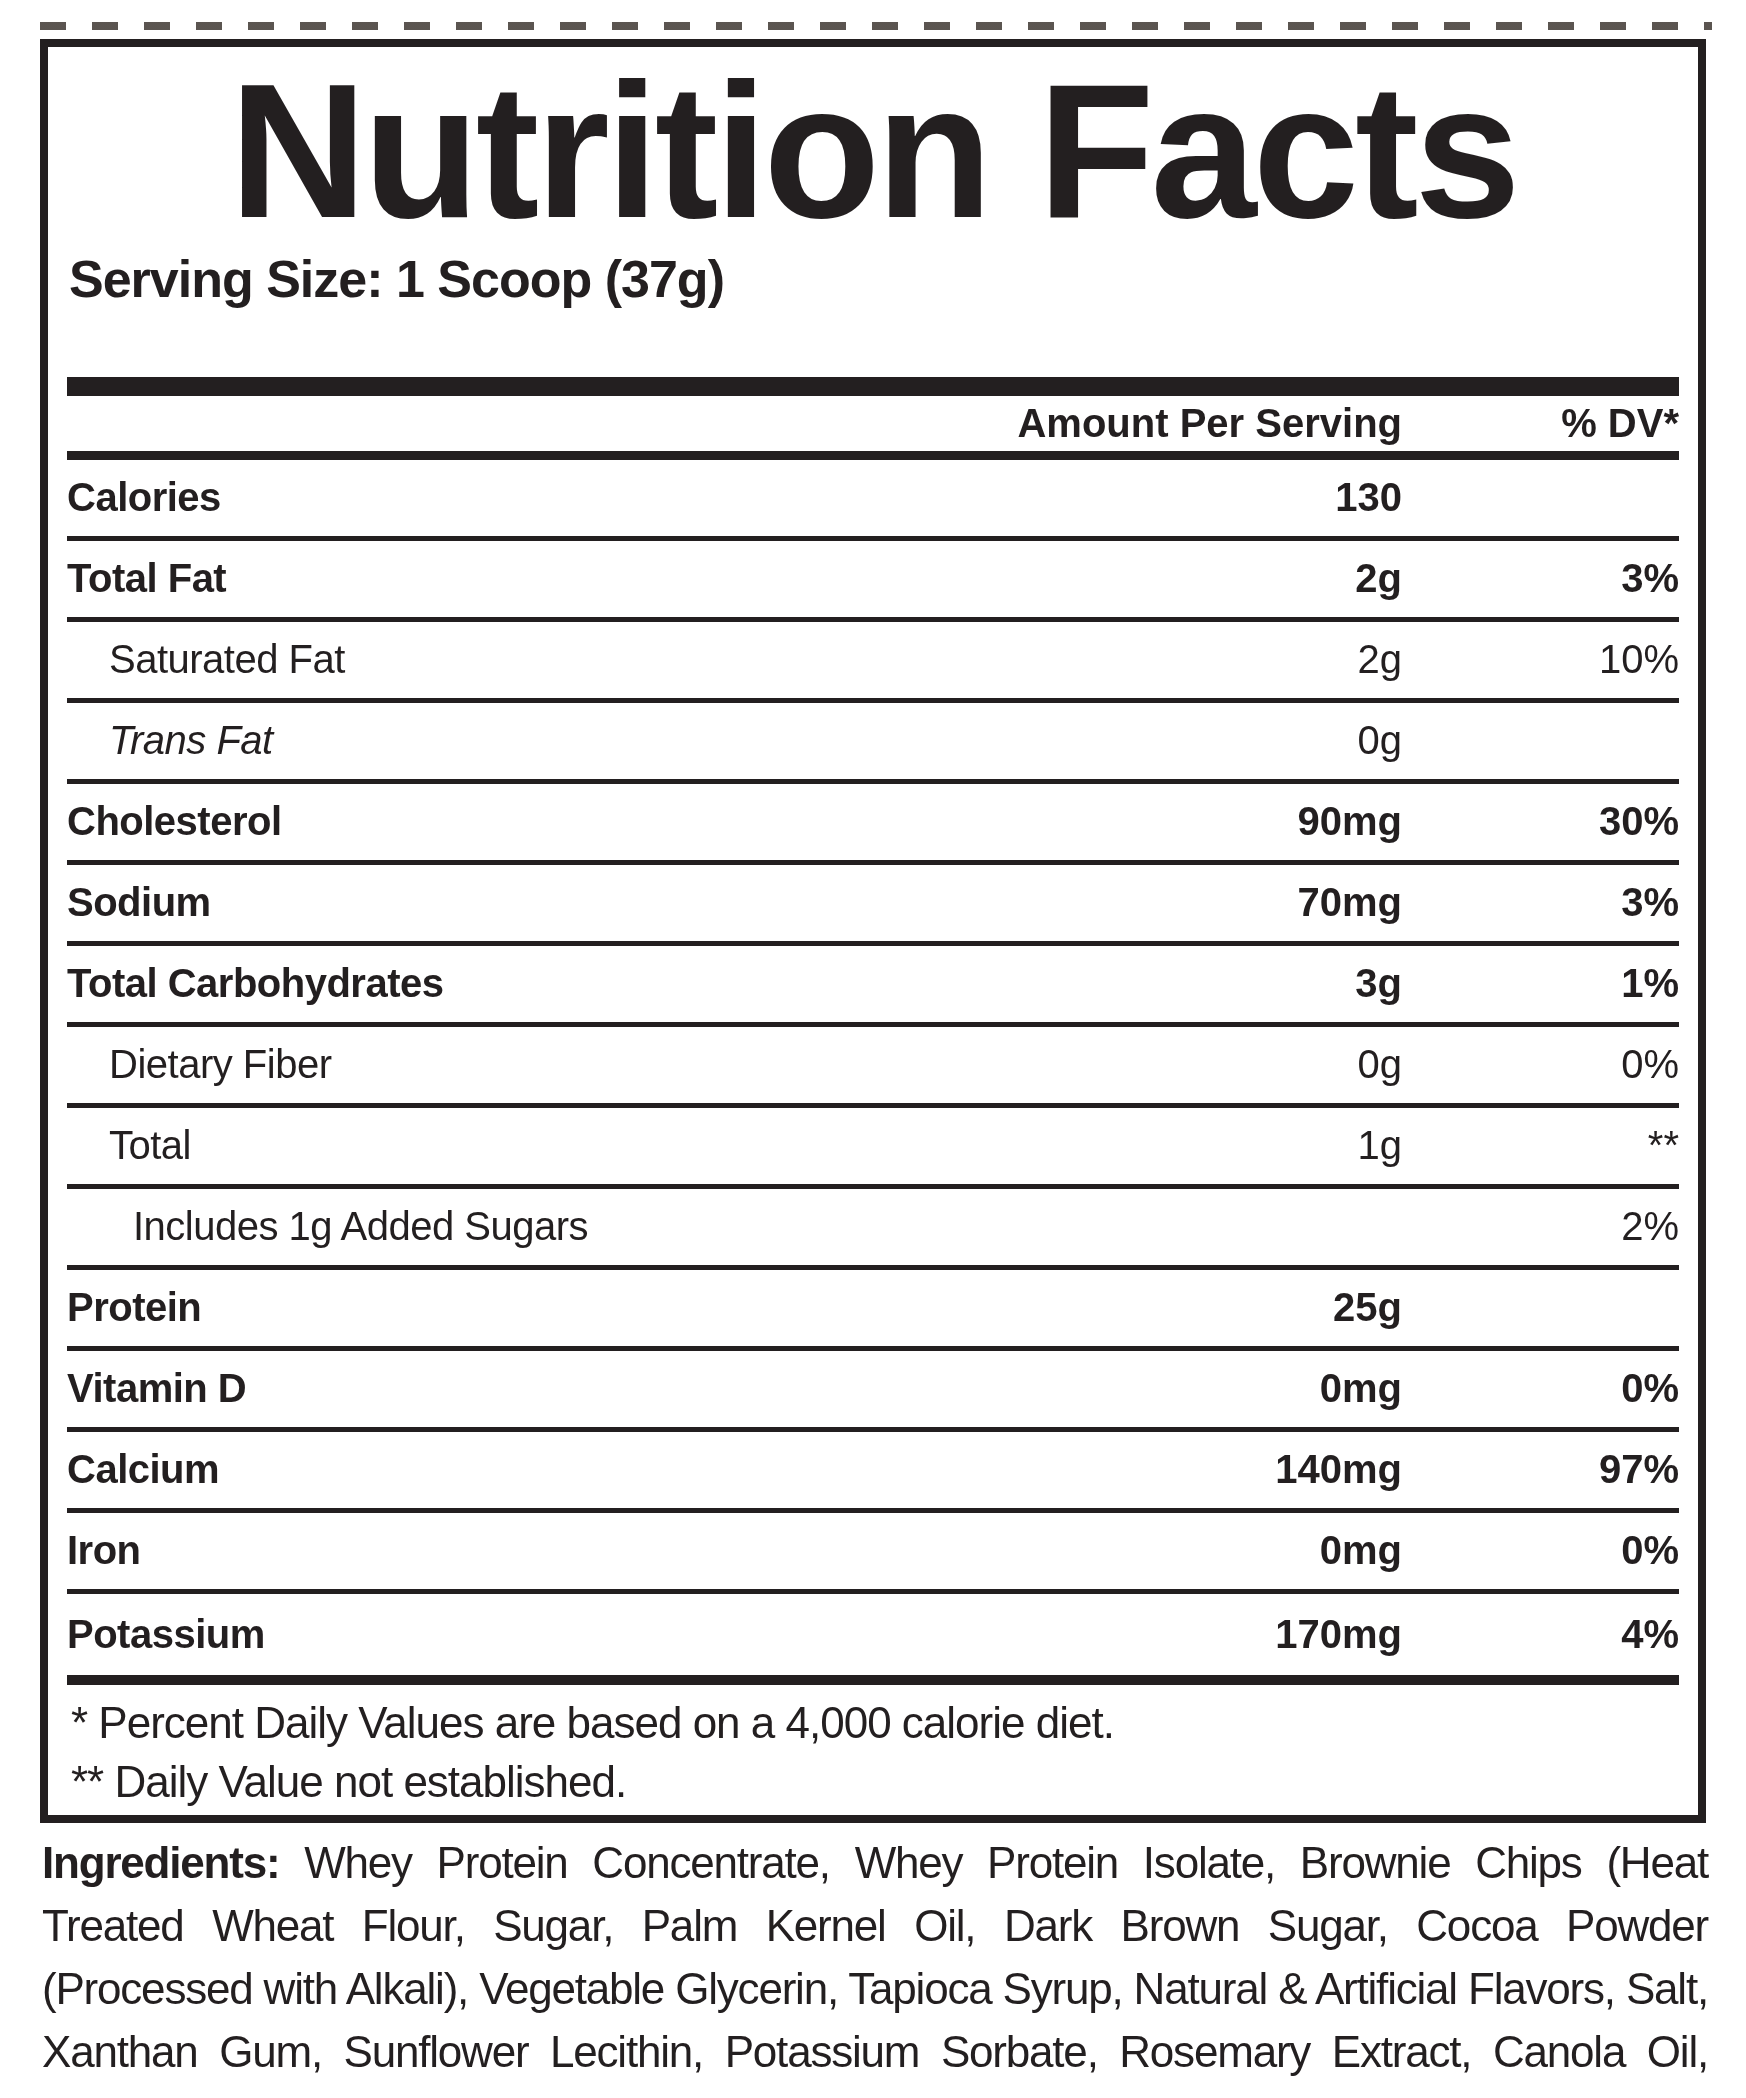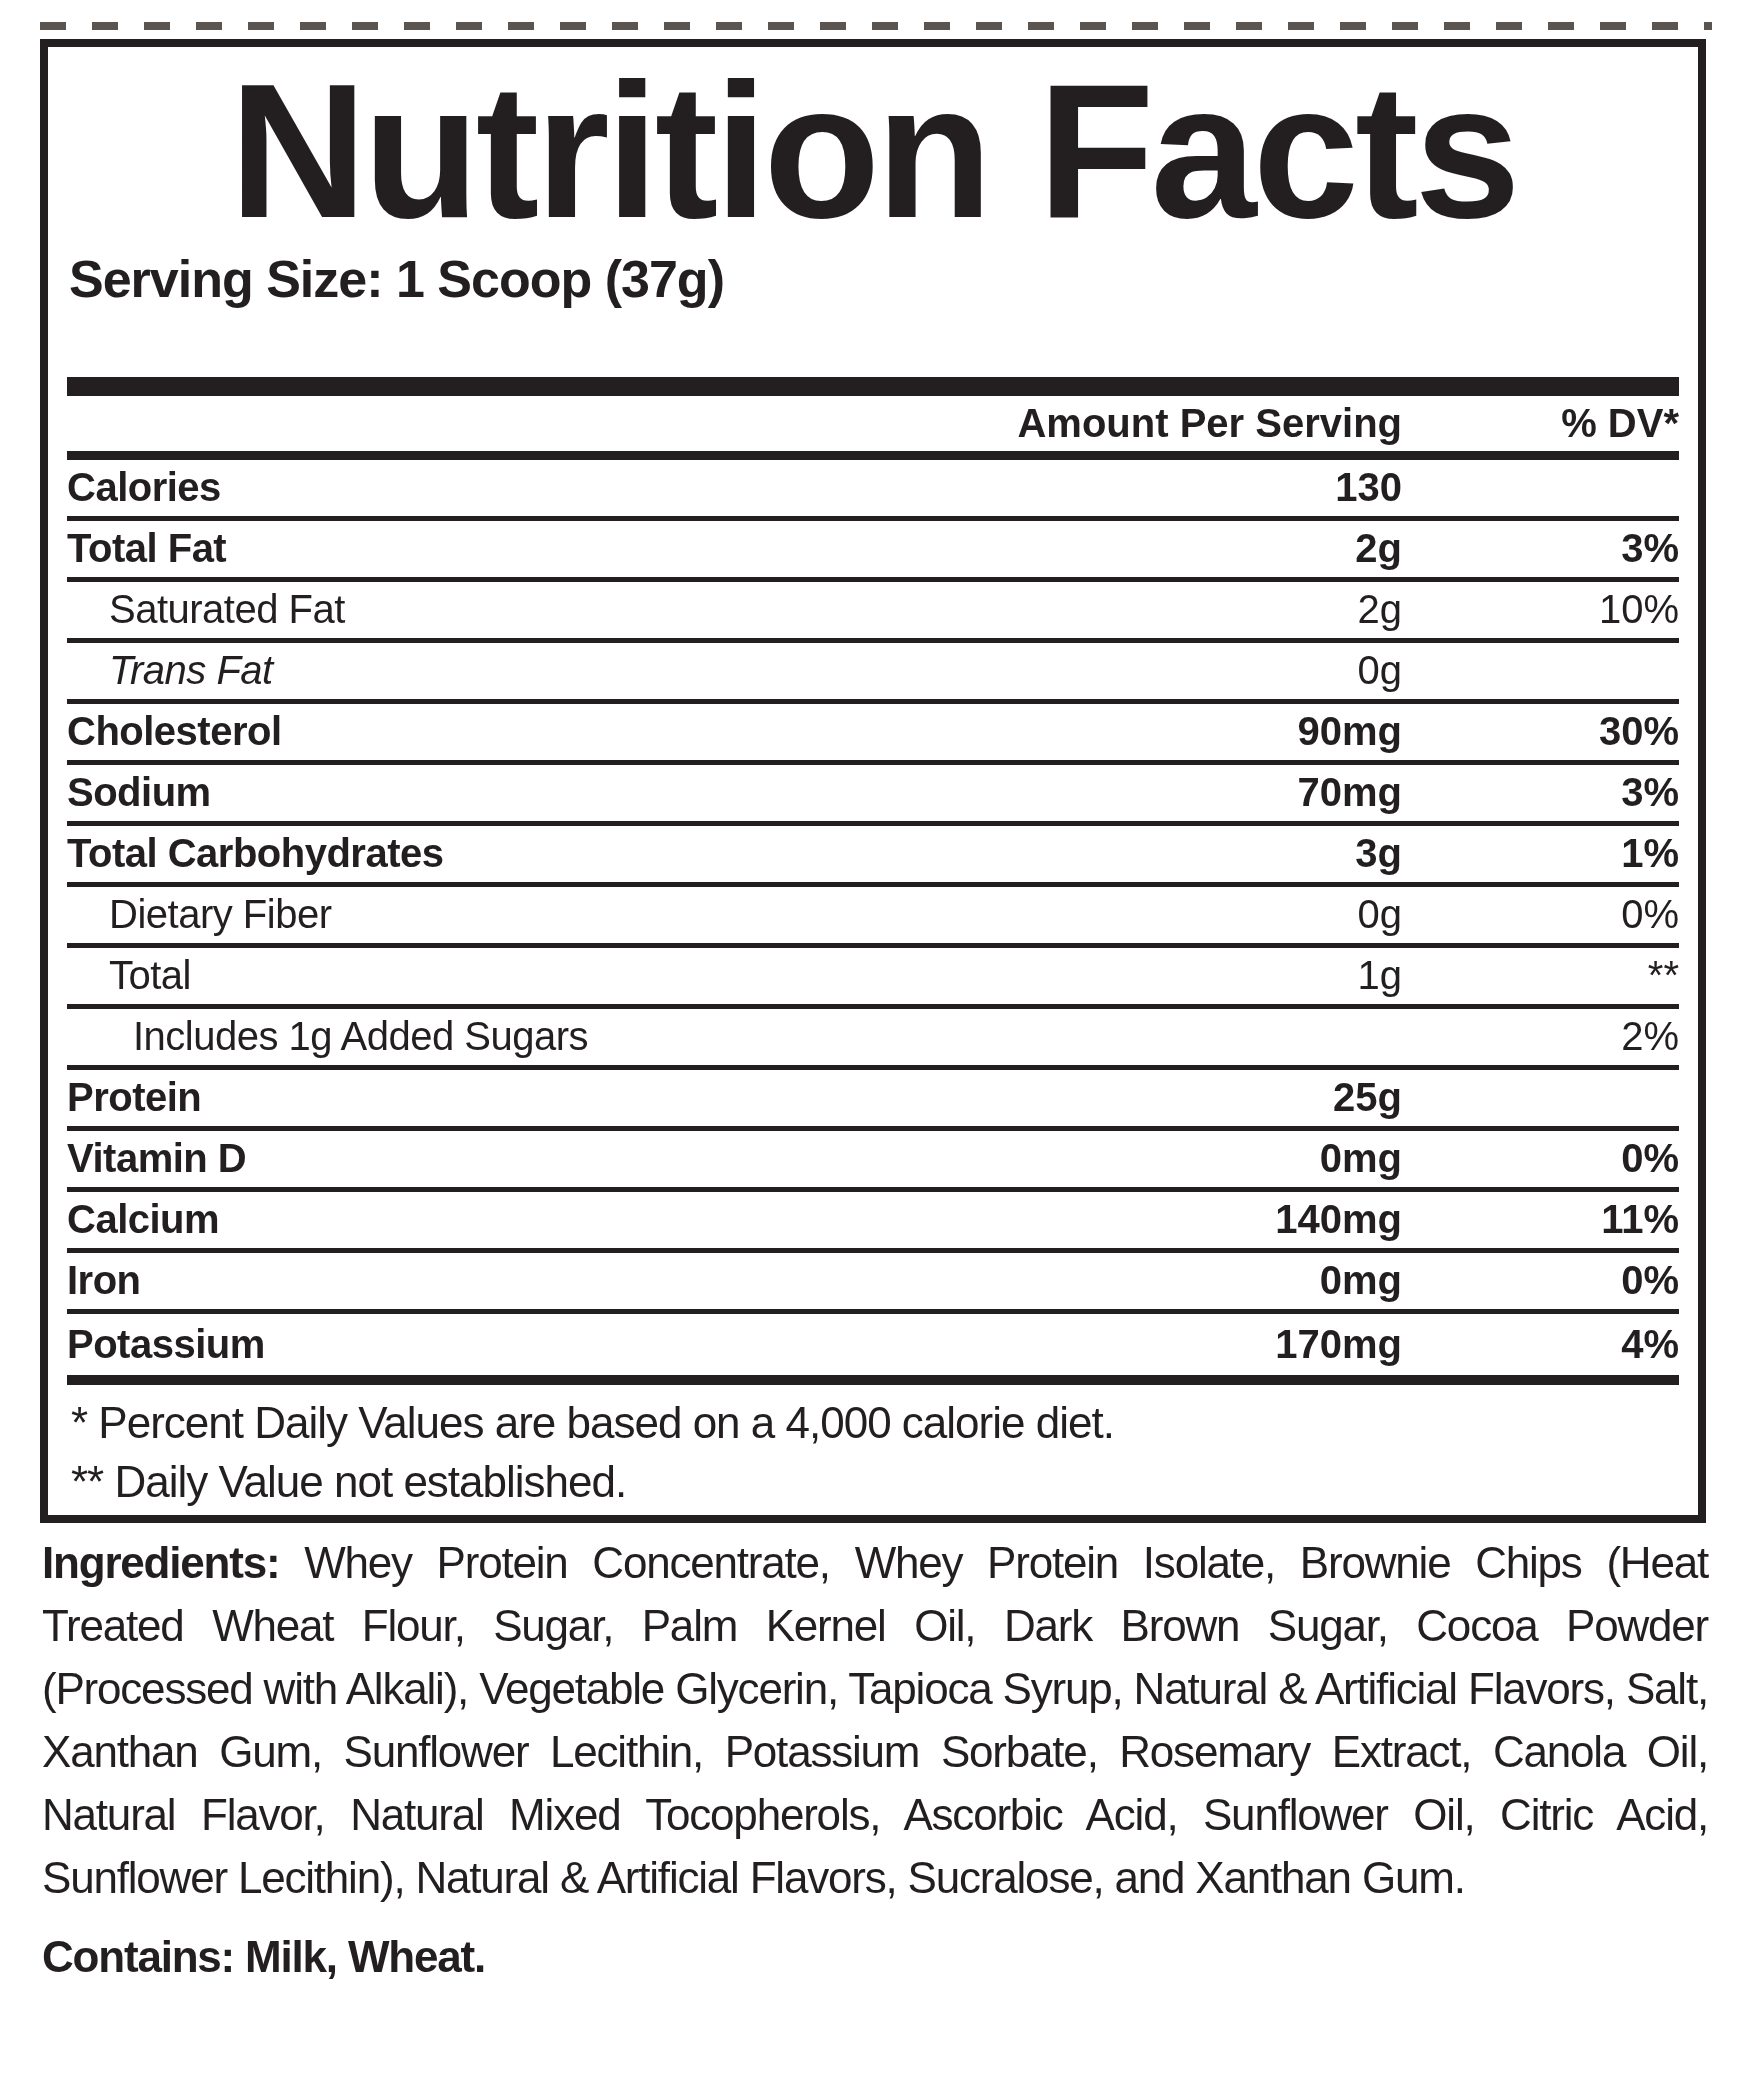--- a/index.html
+++ b/index.html
@@ -32,21 +32,21 @@
   .thead{
     display:grid; grid-template-columns:1fr 277px; align-items:end;
     height:64px; padding-bottom:5px; border-bottom:9px solid var(--ink);
     font-size:40px; font-weight:bold;
   }
   .thead .h-amount{ text-align:right; }
   .thead .h-dv{ text-align:right; }
 
   .n-row{
     display:grid; grid-template-columns:1fr 277px; align-items:center;
-    height:61px; border-bottom:5px solid var(--ink);
+    height:81px; border-bottom:5px solid var(--ink);
     font-size:40px; font-weight:normal;
   }
   .n-row:last-child{ border-bottom:none; }
   .n-row.bold{ font-weight:bold; }
   .n-left{ display:flex; justify-content:space-between; align-items:center; }
   .n-label{ letter-spacing:-0.5px; }
   .ind1 .n-label{ padding-left:42px; }
   .ind2 .n-label{ padding-left:66px; }
   .italic .n-label{ font-style:italic; }
   .n-amount{ text-align:right; }
@@ -171,21 +171,21 @@
       <span class="n-label">Vitamin D</span>
       <span class="n-amount">0mg</span>
     </div>
     <span class="n-dv">0%</span>
   </div>
         <div class="n-row ind0 bold">
     <div class="n-left">
       <span class="n-label">Calcium</span>
       <span class="n-amount">140mg</span>
     </div>
-    <span class="n-dv">11%</span>
+    <span class="n-dv">97%</span>
   </div>
         <div class="n-row ind0 bold">
     <div class="n-left">
       <span class="n-label">Iron</span>
       <span class="n-amount">0mg</span>
     </div>
     <span class="n-dv">0%</span>
   </div>
         <div class="n-row ind0 bold">
     <div class="n-left">

